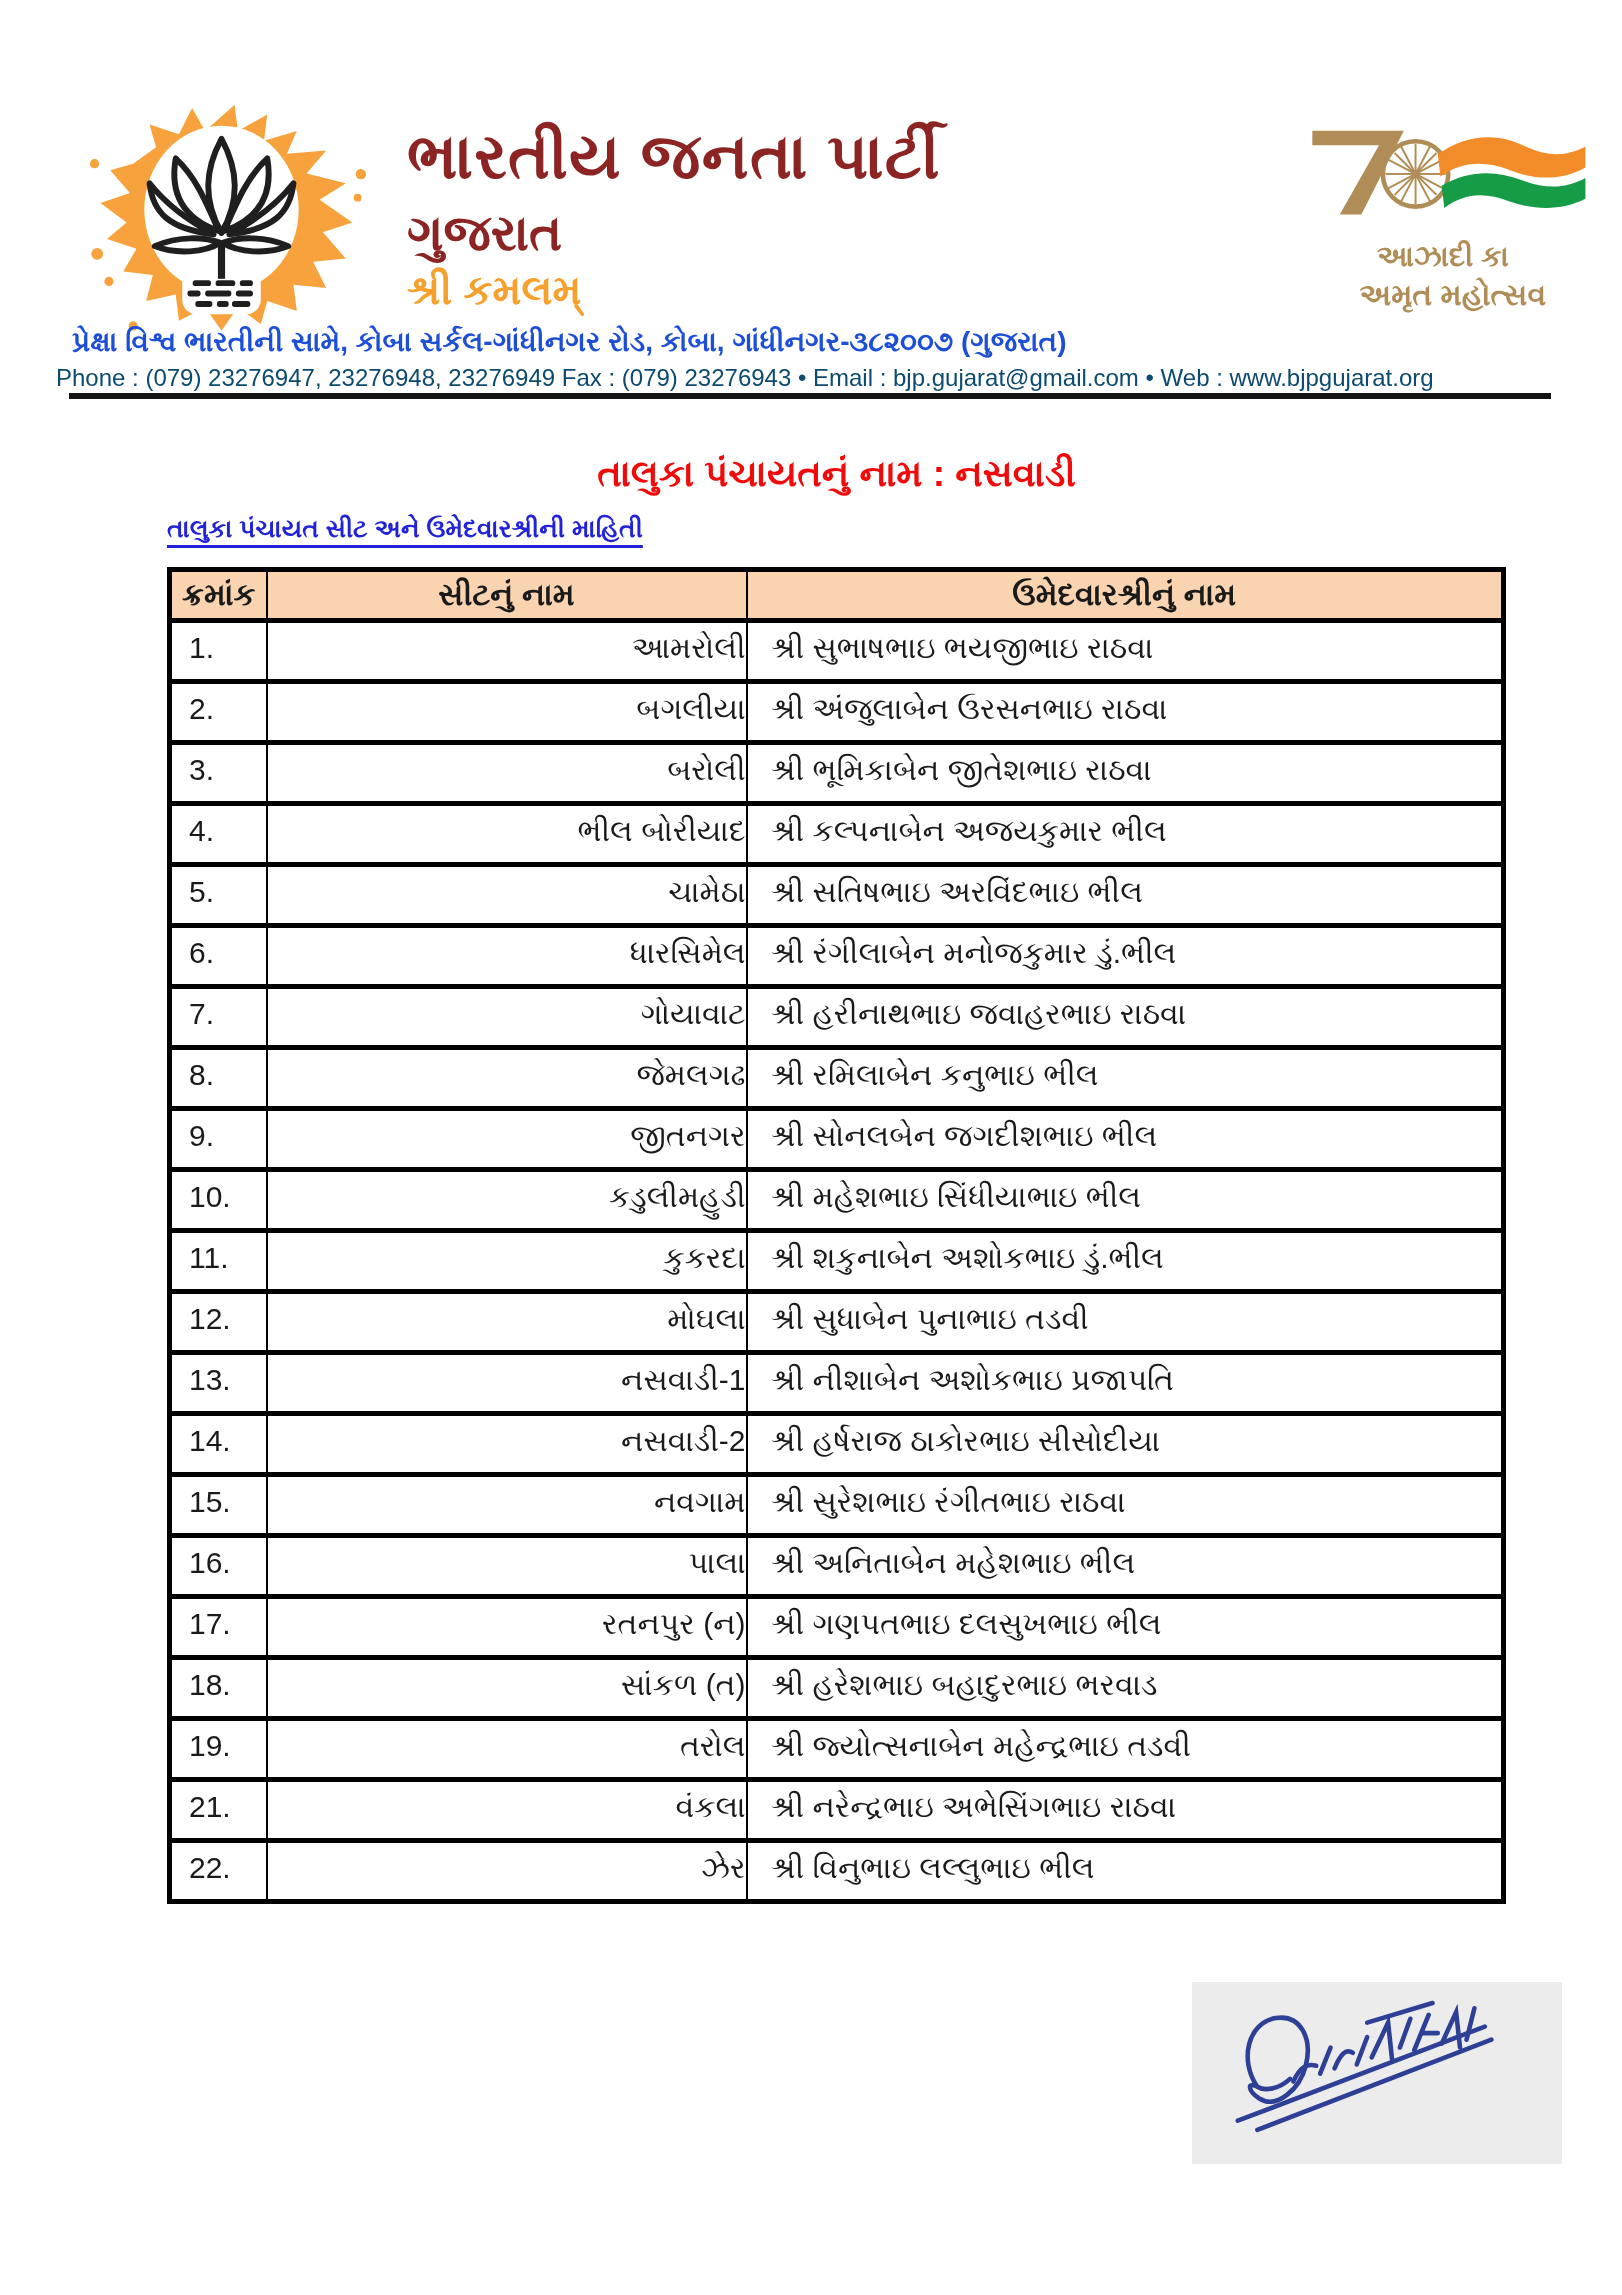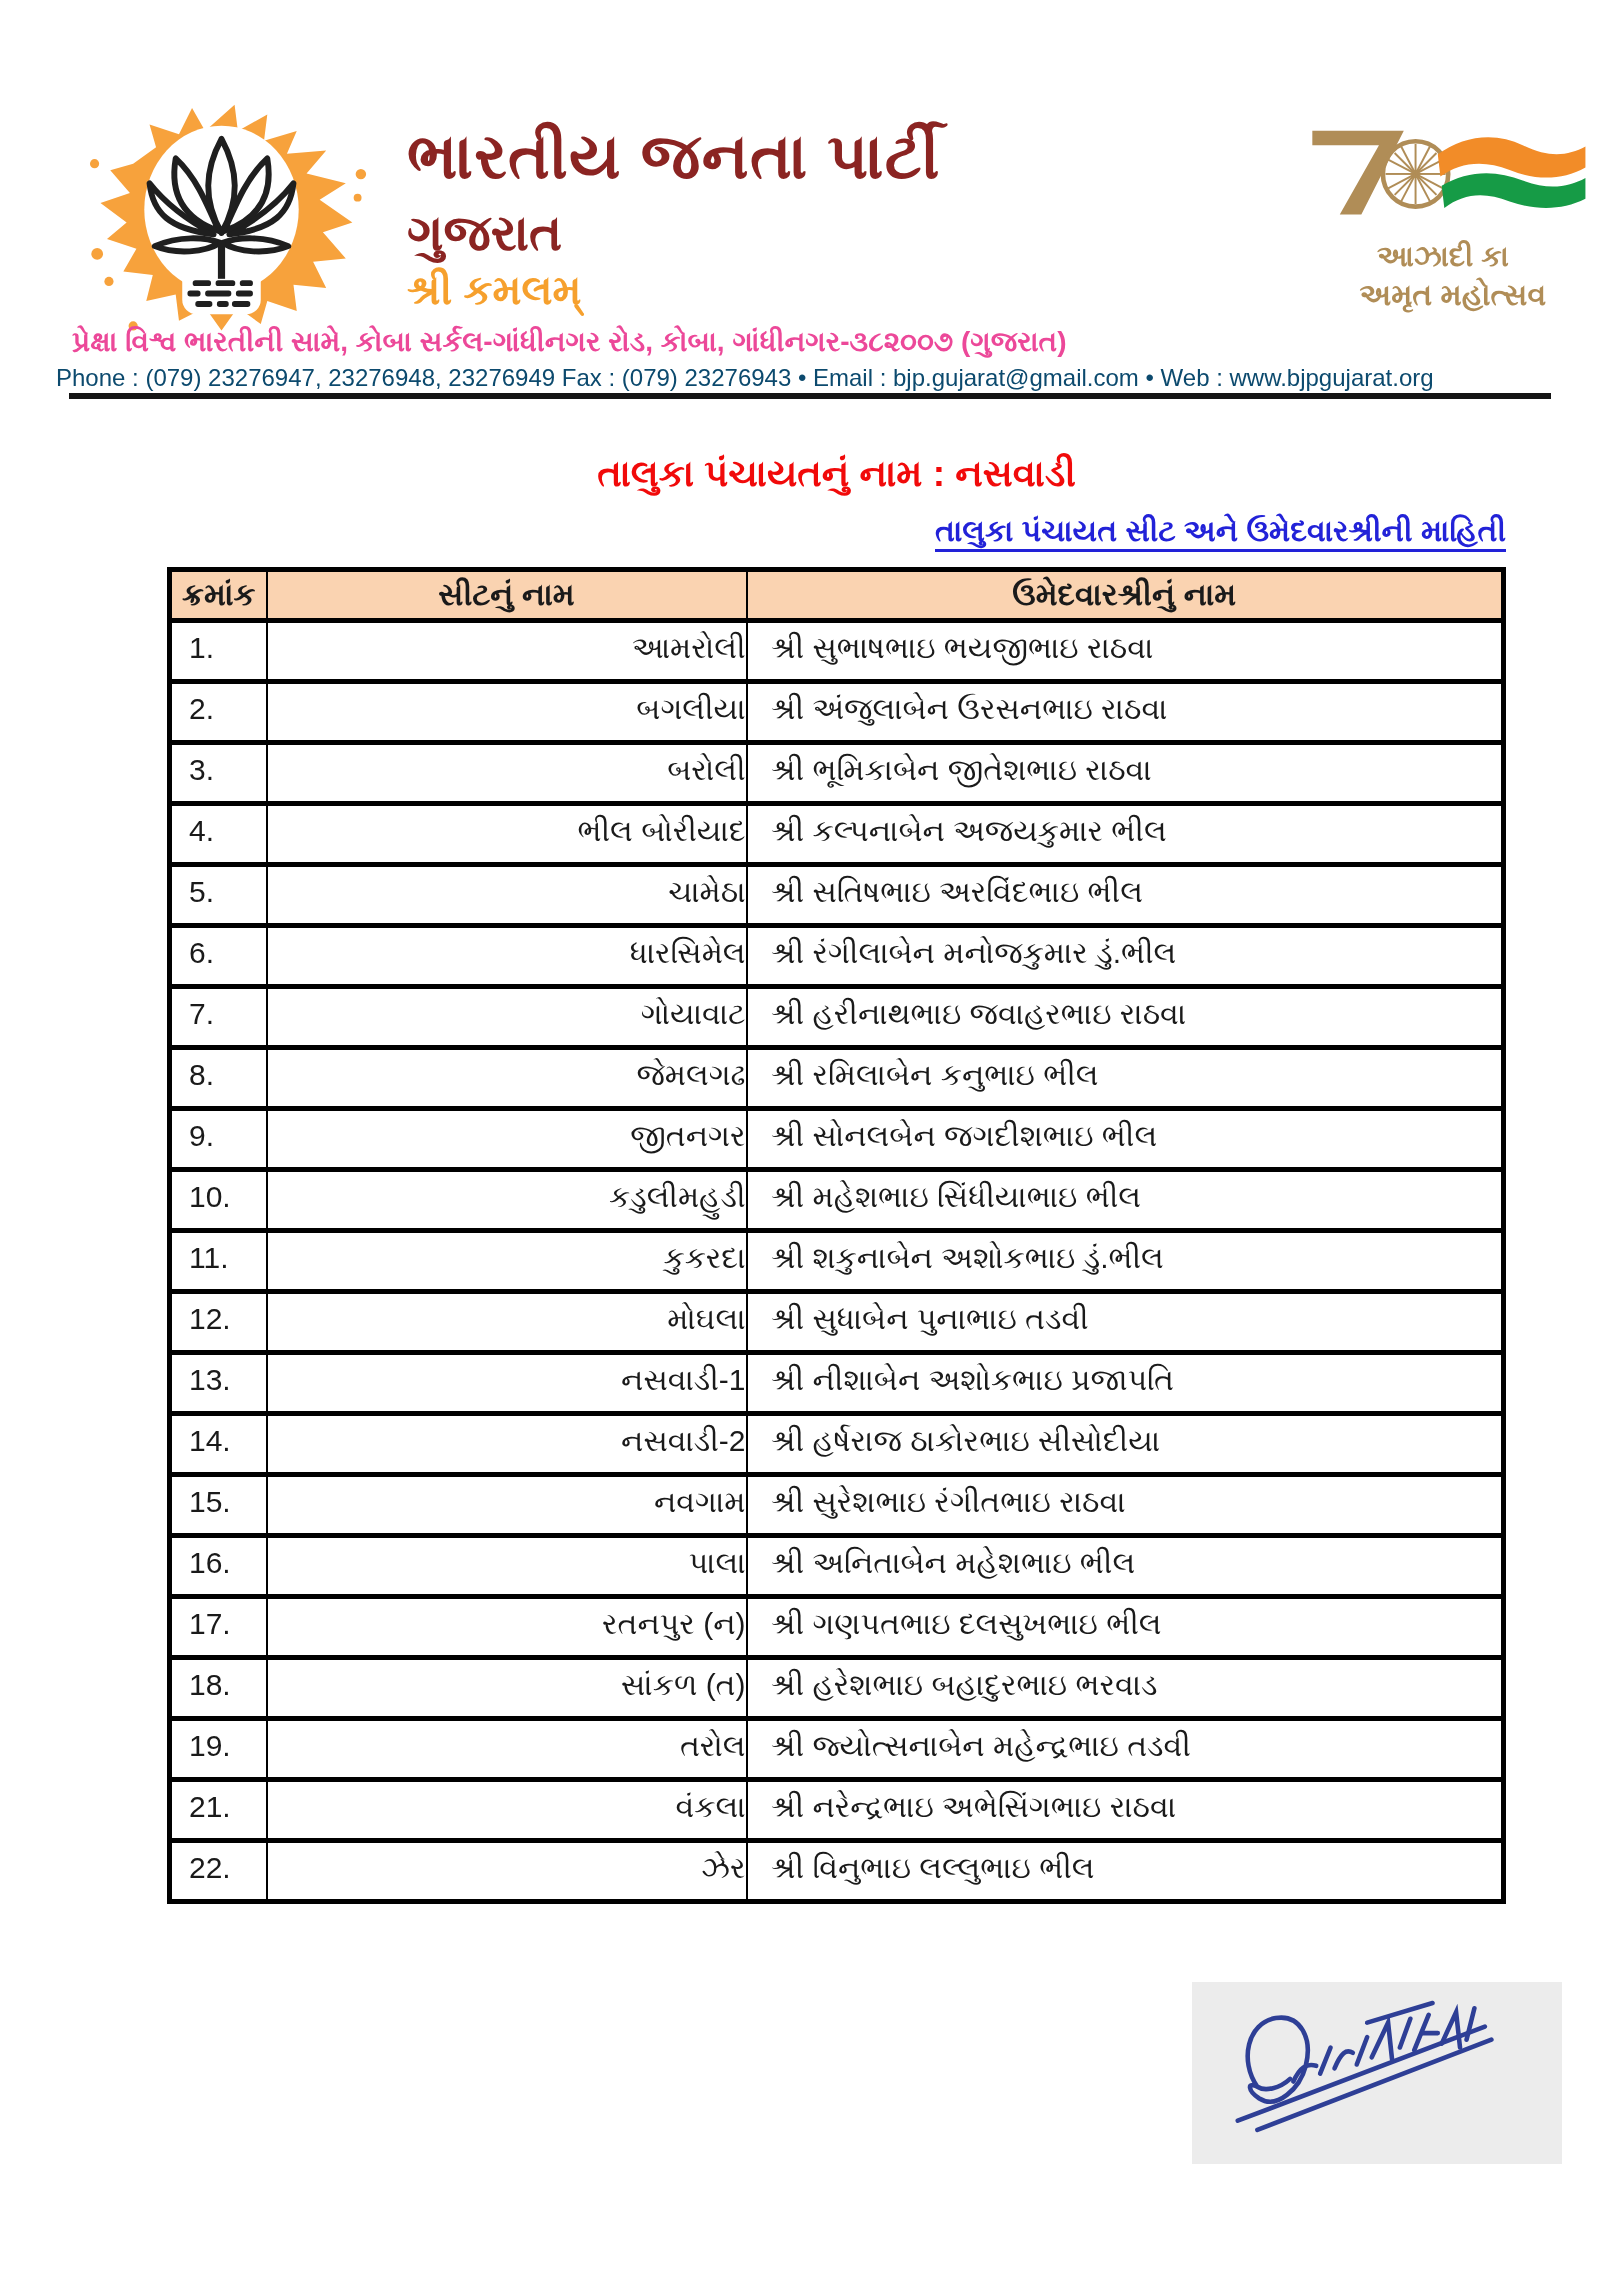--- a/index.html
+++ b/index.html
@@ -15,26 +15,26 @@
     overflow:hidden;
   }
   
   .bjp-logo{position:absolute;left:71px;top:85px;width:301px;height:262px;}
   .party-name{position:absolute;left:407px;top:114px;font-size:63px;font-weight:bold;color:var(--maroon);letter-spacing:1.3px;white-space:nowrap;margin-top:6px;}
   .state-name{position:absolute;left:407px;top:204px;font-size:50px;font-weight:bold;color:var(--maroon);}
   .office-name{position:absolute;left:407px;top:267px;font-size:41px;font-weight:bold;color:var(--kamalam-orange);}
   .amrut{position:absolute;left:1299px;top:123px;width:288px;text-align:center;}
   .amrut .gold-line1{font-size:29px;font-weight:bold;color:var(--gold);margin-top:17px;}
   .amrut .gold-line2{font-size:30px;font-weight:bold;color:var(--gold);margin-top:3.9px;padding-left:19.6px;white-space:nowrap;}
-  .address-line{position:absolute;left:72px;top:326px;width:1478px;font-size:28px;font-weight:600;color:#ec4899;white-space:nowrap;}
+  .address-line{position:absolute;left:72px;top:326px;width:1478px;font-size:28px;font-weight:600;color:#1d4ed8;white-space:nowrap;}
   .contact-line{position:absolute;left:56px;top:364px;width:1478px;font-size:24px;color:#0c4a6e;white-space:nowrap;}
   .head-rule{position:absolute;left:69px;top:393px;width:1482px;height:5.9px;background:#151515;}
   
   .title-red{position:absolute;left:167px;top:453px;width:1339px;text-align:center;font-size:37px;font-weight:bold;color:var(--red-title);}
-  .title-blue{position:absolute;left:167px;top:514px;width:1339px;text-align:right;font-size:30px;font-weight:bold;color:var(--blue-title);
+  .title-blue{position:absolute;left:167px;top:514px;width:1339px;text-align:left;font-size:25px;font-weight:bold;color:var(--blue-title);
     }
   .title-blue span{text-decoration:underline;text-decoration-thickness:2.6px;text-underline-offset:7.9px;}
   
   .tbl-wrap{position:absolute;left:167px;top:567px;width:1339px;}
   table.candidates{border-collapse:collapse;width:100%;table-layout:fixed;}
   table.candidates th, table.candidates td{
     border:2.6px solid #000;border-top-width:5.2px;border-bottom-width:5.2px;
     vertical-align:middle;box-sizing:border-box;
   }
   table.candidates{border:5.2px solid #000;}

